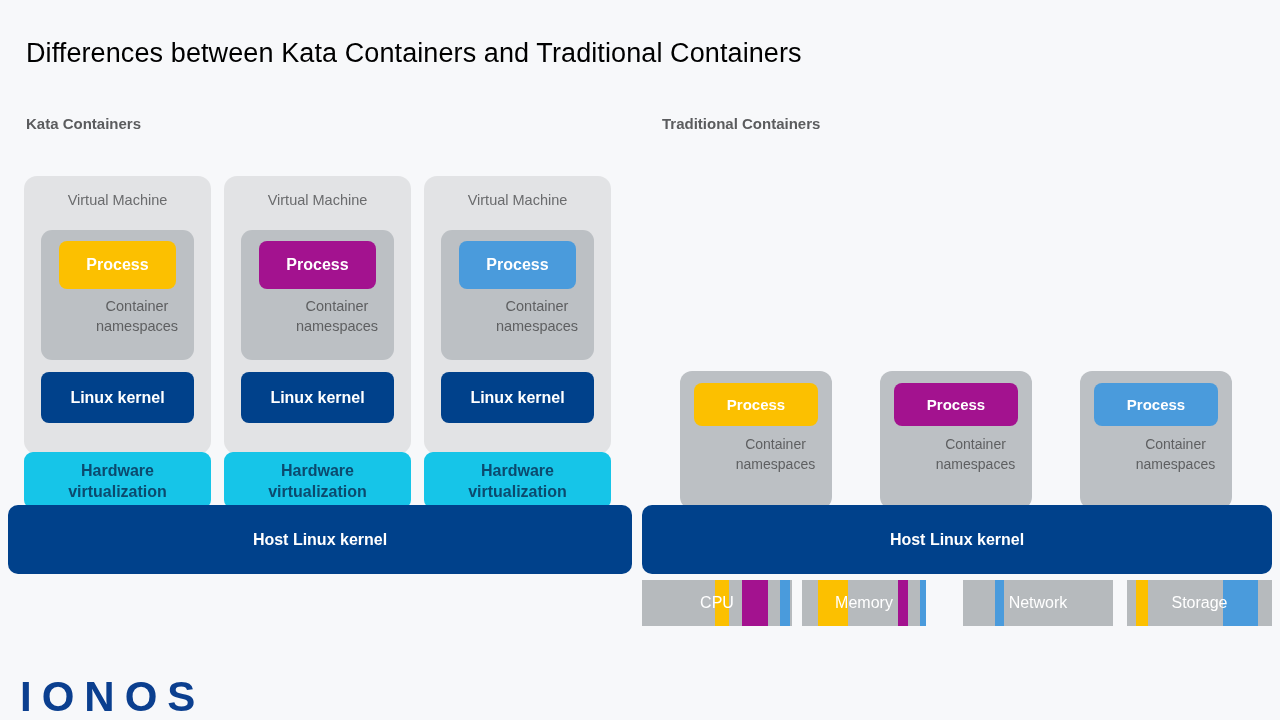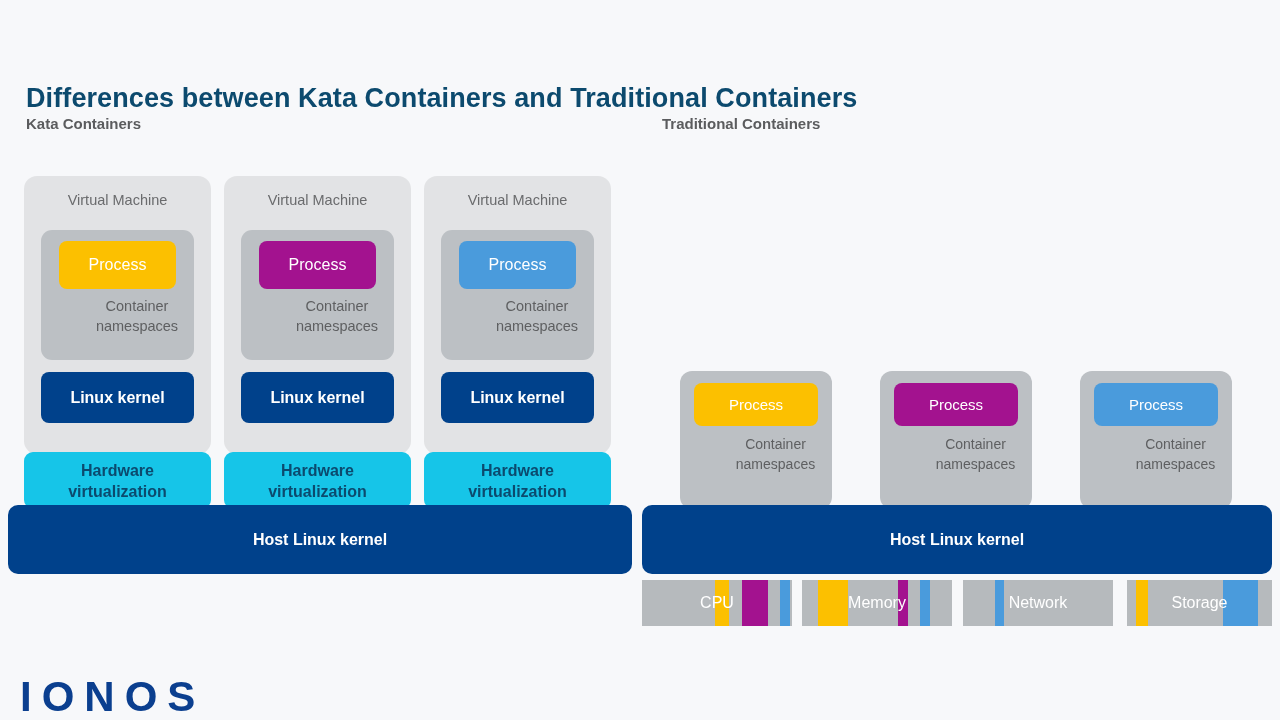--- a/index.html
+++ b/index.html
@@ -19,25 +19,24 @@
     position: absolute;
     inset: 0;
   }
 
   
   .page-title {
     position: absolute;
     left: 26px;
     top: 38px;
     font-size: 27px;
-    font-weight: bold;
-    color: #0c4a6e;
+    font-weight: normal;
+    color: #000000;
     letter-spacing: 0.1px;
     white-space: nowrap;
-    margin-top: 45px;
   }
   .col-heading {
     position: absolute;
     top: 115px;
     font-size: 15px;
     font-weight: bold;
     color: #5b5c5e;
     white-space: nowrap;
   }
   .col-heading.left  { left: 26px; }
@@ -76,21 +75,21 @@
     left: 18px;
     right: 18px;
     top: 11px;
     height: 48px;
     border-radius: 8px;
     display: flex;
     align-items: center;
     justify-content: center;
     color: #ffffff;
     font-size: 16px;
-    font-weight: normal;
+    font-weight: bold;
   }
   .proc-box.yellow  { background: #fcc000; }
   .proc-box.magenta { background: #a3128f; }
   .proc-box.blue    { background: #4a9bdc; }
   .ns-label {
     position: absolute;
     left: 0;
     right: 0;
     top: 66px;
     text-align: center;
@@ -265,21 +264,21 @@
 
   <div class="host-bar right">Host Linux kernel</div>
 
   <div id="resource-bars">
       <div class="res-bar" style="left: 642px; width: 150px;">
         <span class="stripe" style="left:73px;width:14px;background:#fcc000;"></span>
         <span class="stripe" style="left:100px;width:26px;background:#a3128f;"></span>
         <span class="stripe" style="left:138px;width:10px;background:#4a9bdc;"></span>
         <div class="res-label">CPU</div>
       </div>
-      <div class="res-bar" style="left: 802px; width: 150px;">
+      <div class="res-bar" style="left: 802px; width: 124px;">
         <span class="stripe" style="left:16px;width:30px;background:#fcc000;"></span>
         <span class="stripe" style="left:96px;width:10px;background:#a3128f;"></span>
         <span class="stripe" style="left:118px;width:10px;background:#4a9bdc;"></span>
         <div class="res-label">Memory</div>
       </div>
       <div class="res-bar" style="left: 963px; width: 150px;">
         <span class="stripe" style="left:32px;width:9px;background:#4a9bdc;"></span>
         <div class="res-label">Network</div>
       </div>
       <div class="res-bar" style="left: 1127px; width: 145px;">

